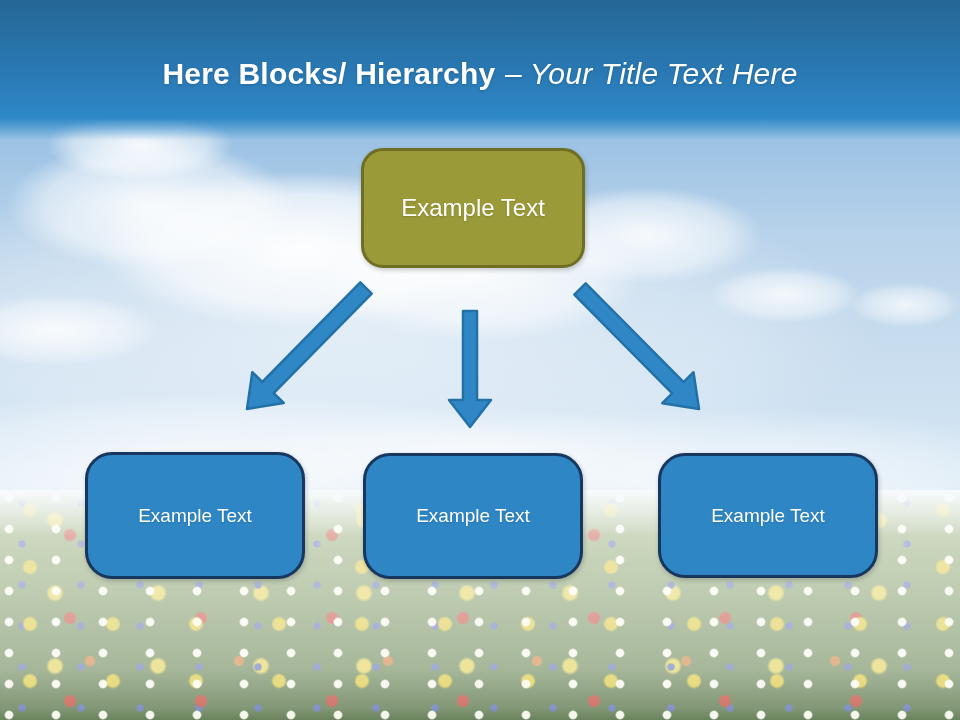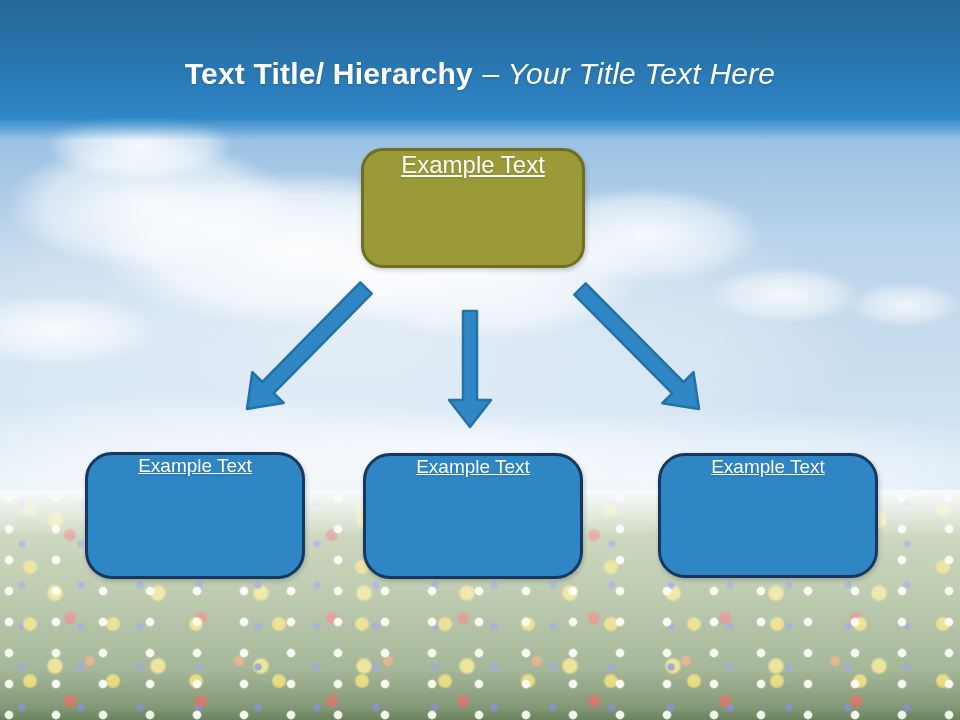--- a/index.html
+++ b/index.html
@@ -68,24 +68,23 @@
     text-align:center;color:var(--title_text);
     font-size:30px;line-height:34px;letter-spacing:.2px;
     text-shadow:0 1px 3px rgba(0,0,0,.18);
     white-space:nowrap;
   }
   .title .em{font-weight:700;}
   .title .rest{font-weight:400;margin-left:.32em;font-style:italic;}
   
   .node{
     position:absolute;box-sizing:border-box;
-    display:flex;justify-content:center;
+    display:flex;align-items:center;justify-content:center;
     color:var(--node_text);text-align:center;
     box-shadow:1px 2px 5px rgba(0,0,0,.22);
-    text-decoration:underline;
   }
   .root-node{
     left:361px;top:148px;width:224px;height:120px;
     background:var(--root_fill);border:3px solid var(--root_border);
     border-radius:22px;font-size:24px;
   }
   .child-node{
     top:452px;width:220px;height:127px;
     background:var(--child_fill);border:3px solid var(--child_border);
     border-radius:27px;font-size:19px;
@@ -106,21 +105,21 @@
 
 <div id="slide">
 
   <div class="sky">
     <div class="clouds"></div>
     <div class="field"></div>
   </div>
 
   <div class="header"></div>
   <div class="title">
-    <span class="em">Text Title/ Hierarchy</span><span class="rest">– Your Title Text Here</span>
+    <span class="em">Here Blocks/ Hierarchy</span><span class="rest">– Your Title Text Here</span>
   </div>
 
   <div>
 
     <svg class="arrows" viewBox="0 0 960 720" width="960" height="720" xmlns="http://www.w3.org/2000/svg">
       <path d="M360.3,282.4 L371.7,293.6 L273.7,393.2 L283.7,403.0 L247,409 L252.3,372.2 L262.3,382.0 Z"></path>
       <path d="M463,311 L477,311 L477,400 L491,400 L470,427 L449,400 L463,400 Z"></path>
       <path d="M585.7,283.4 L574.3,294.6 L672.2,393.3 L662.3,403.2 L699,409 L693.5,372.2 L683.6,382.1 Z"></path>
     </svg>
 

